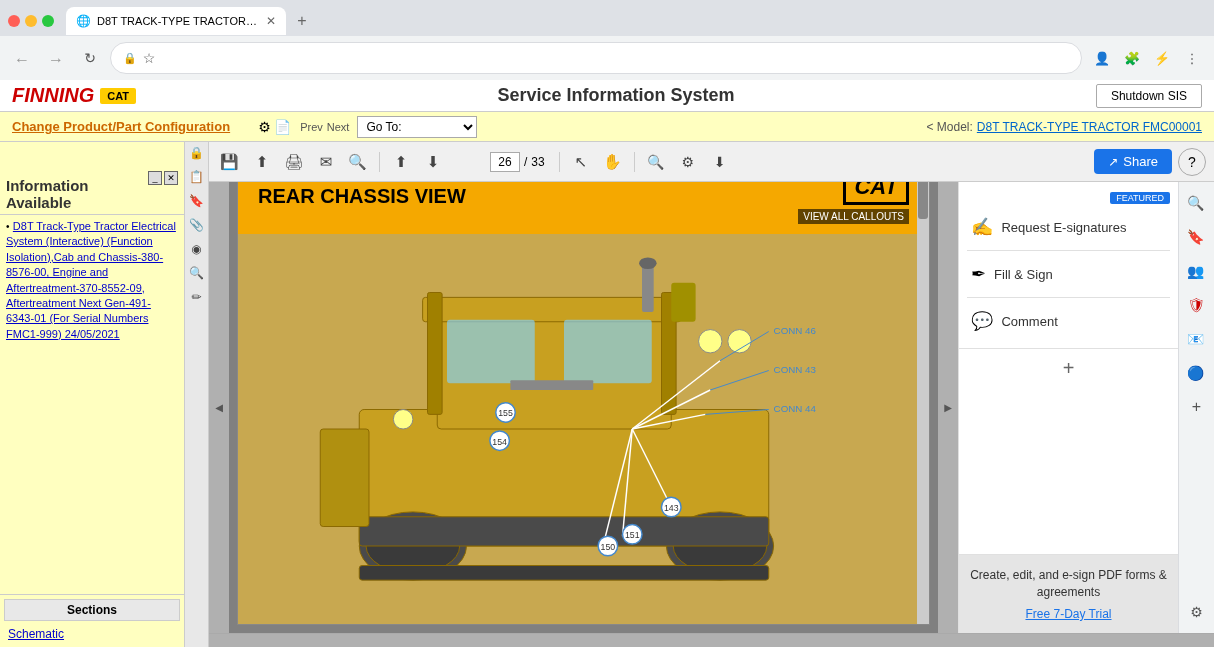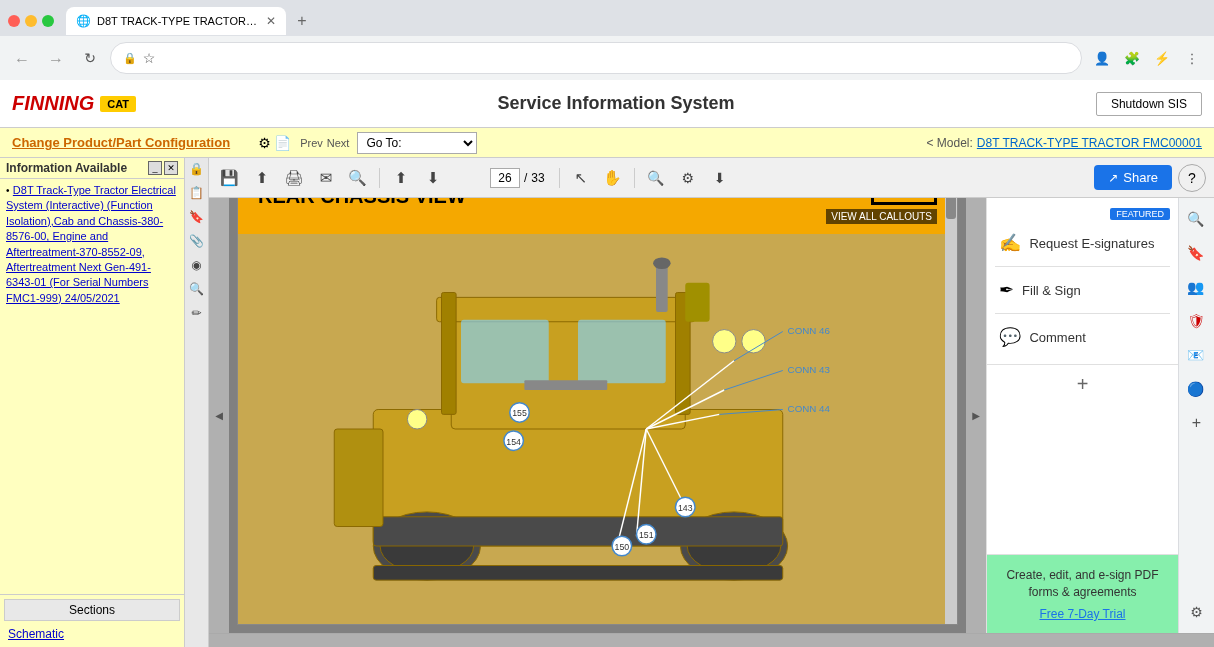--- a/index.html
+++ b/index.html
@@ -34,21 +34,21 @@
       <div style="width:28px;height:28px;border-radius:50%;display:flex;align-items:center;justify-content:center;color:#555;font-size:13px;">👤</div>
       <div style="width:28px;height:28px;border-radius:50%;display:flex;align-items:center;justify-content:center;color:#555;font-size:13px;">🧩</div>
       <div style="width:28px;height:28px;border-radius:50%;display:flex;align-items:center;justify-content:center;color:#555;font-size:13px;">⚡</div>
       <div style="width:28px;height:28px;border-radius:50%;display:flex;align-items:center;justify-content:center;color:#555;font-size:13px;">⋮</div>
     </div>
   </div>
 </div>
 
 <div style="display:flex;flex-direction:column;height:567px;">
 
-  <div style="background:white;border-bottom:1px solid #ccc;padding:8px 12px;display:flex;align-items:center;height:48px;">
+  <div style="background:white;border-bottom:1px solid #ccc;padding:8px 12px;display:flex;align-items:center;height:32px;">
     <div style="display:flex;align-items:center;gap:6px;">
       <span style="font-size:20px;font-weight:bold;color:#cc0000;font-style:italic;">FINNING</span>
       <span style="background:#ffcc00;color:black;font-weight:bold;font-size:11px;padding:2px 7px;border-radius:2px;">CAT</span>
     </div>
     <div style="font-size:18px;font-weight:bold;color:#333;margin:0 auto;">Service Information System</div>
     <button style="background:white;border:1px solid #aaa;padding:4px 14px;font-size:12px;cursor:pointer;border-radius:2px;">Shutdown SIS</button>
   </div>
 
   <div style="background:#ffffc0;border-bottom:1px solid #ccc;padding:2px 12px;display:flex;align-items:center;gap:8px;height:30px;">
     <span style="color:#cc6600;font-weight:bold;font-size:13px;cursor:pointer;text-decoration:underline;">Change Product/Part Configuration</span>
@@ -67,34 +67,34 @@
       <span style="color:#555;">&lt; Model:</span>
       <span style="color:#0066cc;cursor:pointer;text-decoration:underline;">D8T TRACK-TYPE TRACTOR FMC00001</span>
     </div>
   </div>
 
   <div style="display:flex;flex:1;overflow:hidden;">
 
     <div style="width:185px;background:#ffffc0;border-right:1px solid #ccc;display:flex;flex-direction:column;flex-shrink:0;">
       <div style="flex:1;overflow:hidden;">
         <div style="background:#ffffc0;border-bottom:1px solid #ccc;padding:3px 6px;display:flex;align-items:center;justify-content:space-between;">
-          <span style="font-weight:bold;font-size:12px;color:#333;">Information Available</span>
+          <span style="font-weight:bold;font-size:15px;color:#333;margin-top:32px;">Information Available</span>
           <div style="display:flex;gap:2px;">
             <span style="width:14px;height:14px;border:1px solid #666;background:#ddd;font-size:9px;display:inline-flex;align-items:center;justify-content:center;cursor:pointer;">_</span>
             <span style="width:14px;height:14px;border:1px solid #666;background:#ddd;font-size:9px;display:inline-flex;align-items:center;justify-content:center;cursor:pointer;">✕</span>
           </div>
         </div>
         <div style="padding:4px 6px;background:#ffffc0;">
           <span style="font-size:10px;">•</span>
           <a style="color:#0000cc;text-decoration:underline;font-size:11px;line-height:1.4;cursor:pointer;">D8T Track-Type Tractor Electrical System (Interactive) (Function Isolation),Cab and Chassis-380-8576-00, Engine and Aftertreatment-370-8552-09, Aftertreatment Next Gen-491-6343-01 (For Serial Numbers FMC1-999) 24/05/2021</a>
         </div>
       </div>
 
       <div style="border-top:1px solid #ccc;padding:4px;">
-        <div style="font-weight:normal;font-size:12px;text-align:center;padding:3px;background:#e8e8e8;border:1px solid #ccc;margin-bottom:4px;">Sections</div>
+        <div style="font-weight:bold;font-size:12px;text-align:center;padding:3px;background:#e8e8e8;border:1px solid #ccc;margin-bottom:4px;">Sections</div>
         <a style="color:#0000cc;text-decoration:underline;font-size:12px;cursor:pointer;padding:2px 4px;display:block;">Schematic</a>
       </div>
     </div>
 
     <div style="width:24px;background:#e8e8e8;border-right:1px solid #ccc;display:flex;flex-direction:column;align-items:center;padding:4px 0;gap:10px;">
       <span style="font-size:12px;cursor:pointer;color:#444;">🔒</span>
       <span style="font-size:12px;cursor:pointer;color:#444;">📋</span>
       <span style="font-size:12px;cursor:pointer;color:#444;">🔖</span>
       <span style="font-size:12px;cursor:pointer;color:#444;">📎</span>
       <span style="font-size:12px;cursor:pointer;color:#444;">◉</span>
@@ -220,21 +220,21 @@
             </div>
 
             <div style="position:absolute;right:0;top:0;bottom:0;width:12px;background:#ccc;">
               <div style="position:absolute;top:0;left:1px;right:1px;height:60px;background:#888;border-radius:3px;"></div>
             </div>
           </div>
         </div>
 
         <div style="width:20px;background:#b0b0b0;display:flex;align-items:center;justify-content:center;cursor:pointer;font-size:10px;color:#555;">▶</div>
 
-        <div style="width:192px;background:white;border-left:1px solid #e0e0e0;display:flex;flex-direction:column;flex-shrink:0;">
+        <div style="width:220px;background:white;border-left:1px solid #e0e0e0;display:flex;flex-direction:column;flex-shrink:0;">
           <div style="padding:10px 8px;display:flex;flex-direction:column;gap:4px;">
             <div style="display:flex;justify-content:flex-end;margin-bottom:2px;">
               <span style="background:#1a73e8;color:white;font-size:9px;padding:1px 6px;border-radius:2px;">FEATURED</span>
             </div>
             <div style="display:flex;align-items:center;gap:8px;padding:6px 4px;cursor:pointer;">
               <span style="font-size:18px;">✍</span>
               <span style="font-size:13px;color:#333;">Request E-signatures</span>
             </div>
             <div style="height:1px;background:#e0e0e0;margin:2px 0;"></div>
             <div style="display:flex;align-items:center;gap:8px;padding:6px 4px;cursor:pointer;">
@@ -245,21 +245,21 @@
             <div style="display:flex;align-items:center;gap:8px;padding:6px 4px;cursor:pointer;">
               <span style="font-size:18px;">💬</span>
               <span style="font-size:13px;color:#333;">Comment</span>
             </div>
           </div>
 
           <div style="padding:8px;display:flex;align-items:center;justify-content:center;border-top:1px solid #e0e0e0;">
             <span style="font-size:20px;color:#666;cursor:pointer;">+</span>
           </div>
 
-          <div style="padding:12px 8px;background:#86efac;border-top:1px solid #e0e0e0;margin-top:auto;text-align:center;">
+          <div style="padding:12px 8px;background:#e5e5e5;border-top:1px solid #e0e0e0;margin-top:auto;text-align:center;">
             <div style="font-size:12px;color:#333;margin-bottom:6px;line-height:1.4;">Create, edit, and e-sign PDF forms &amp; agreements</div>
             <a style="color:#1a73e8;cursor:pointer;text-decoration:underline;font-size:12px;">Free 7-Day Trial</a>
           </div>
         </div>
 
         <div style="display:flex;flex-direction:column;align-items:center;padding:8px 0;gap:8px;background:#f1f3f4;border-left:1px solid #dadce0;width:36px;">
           <div style="width:26px;height:26px;border-radius:50%;display:flex;align-items:center;justify-content:center;cursor:pointer;color:#555;font-size:14px;">🔍</div>
           <div style="width:26px;height:26px;border-radius:50%;display:flex;align-items:center;justify-content:center;cursor:pointer;color:#555;font-size:14px;">🔖</div>
           <div style="width:26px;height:26px;border-radius:50%;display:flex;align-items:center;justify-content:center;cursor:pointer;color:#555;font-size:14px;">👥</div>
           <div style="width:26px;height:26px;border-radius:50%;display:flex;align-items:center;justify-content:center;cursor:pointer;color:#cc0000;font-size:14px;">🛡</div>

